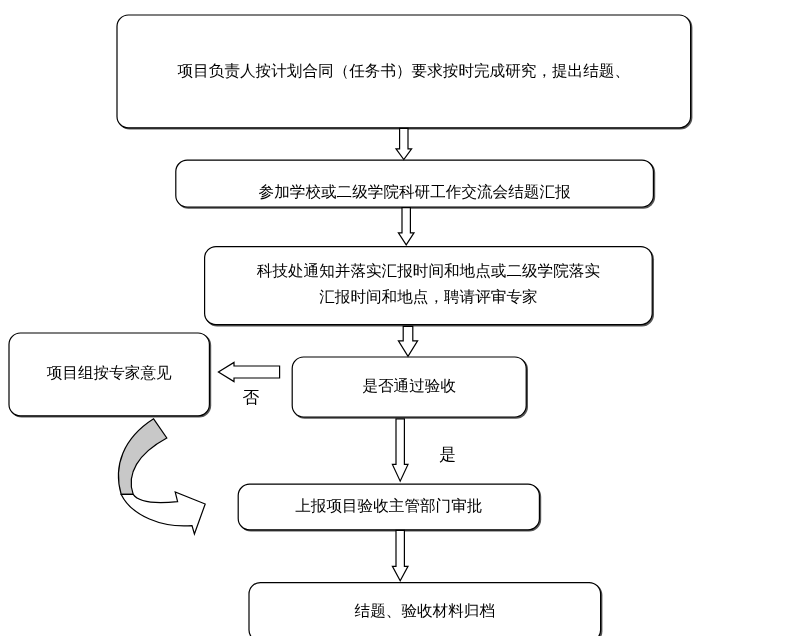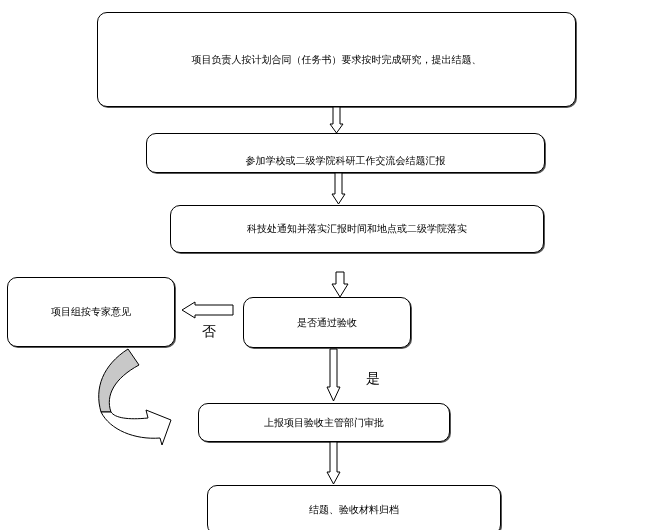--- a/index.html
+++ b/index.html
@@ -1,46 +1,47 @@
 <!DOCTYPE html>
 <html><head>
   <meta charset="utf-8">
   <style>
     html, body { margin: 0; padding: 0; background: #ffffff; }
     body { width: 656px; height: 530px; position: relative; overflow: hidden;
            font-family: "DejaVu Sans", "Liberation Sans", sans-serif; color: #000; }
     .box { position: absolute; box-sizing: border-box; border: 1px solid #000;
            border-radius: 10px; background: #fff; display: flex; align-items: center;
-           justify-content: center; text-align: center; font-size: 10px; line-height: 22px;
+           justify-content: center; text-align: center; font-size: 13px; line-height: 22px;
            box-shadow: 1px 1px 0 #555; }
     .box .inner { padding: 0 8px; }
     .bold { font-weight: bold; }
     .lbl { position: absolute; font-size: 14px; }
     svg.overlay { position: absolute; left: 0; top: 0; }
   </style>
 </head>
 <body>
 
 <div class="box" style="left:97px; top:12px; width:479px; height:95px;">
   <div class="inner">
     <div>项目负责人按计划合同（任务书）要求按时完成研究，提出结题、</div>
   </div>
 </div>
 
 <div class="box" style="left:146px; top:133px; width:399px; height:40px;align-items:flex-end;">
   <div class="inner">参加学校或二级学院科研工作交流会结题汇报</div>
 </div>
 
-<div class="box" style="left:170px; top:205px; width:374px; height:48px;">
+<div class="box" style="left:170px; top:205px; width:374px; height:66px;">
   <div class="inner">
     <div>科技处通知并落实汇报时间和地点或二级学院落实</div>
+    <div>汇报时间和地点，聘请评审专家</div>
   </div>
 </div>
 
-<div class="box" style="left:243px; top:297px; width:168px; height:51px;">
+<div class="box" style="left:243px; top:297px; width:196px; height:51px;">
   <div class="inner">是否通过验收</div>
 </div>
 
 <div class="box" style="left:7px; top:277px; width:168px; height:70px;">
   <div class="inner">
     <div>项目组按专家意见</div>
   </div>
 </div>
 
 <div class="box" style="left:198px; top:403px; width:252px; height:39px;">

